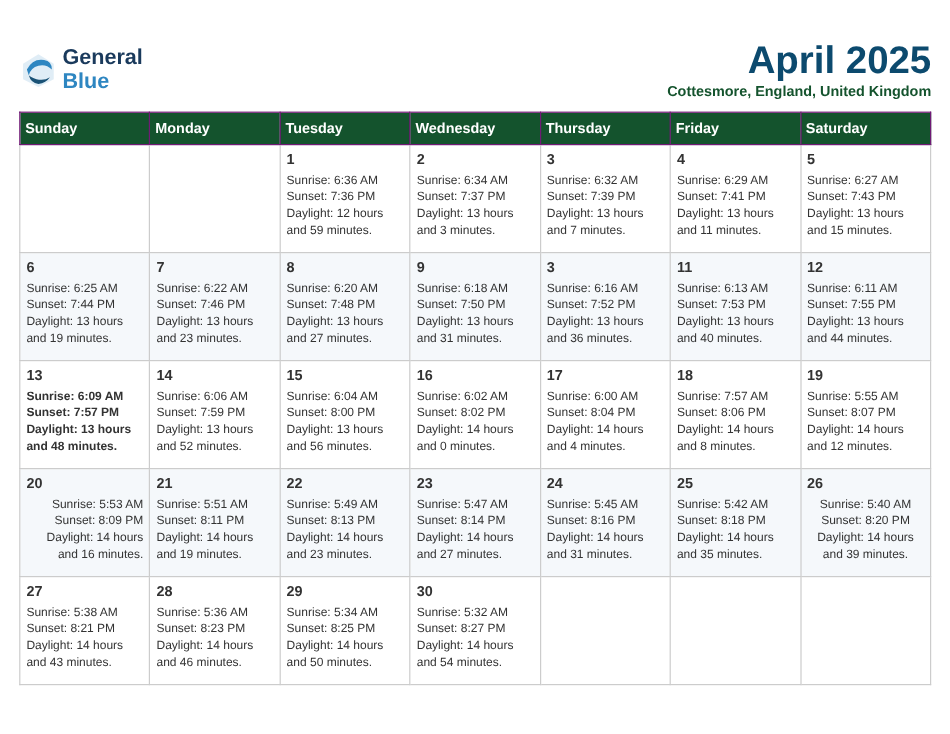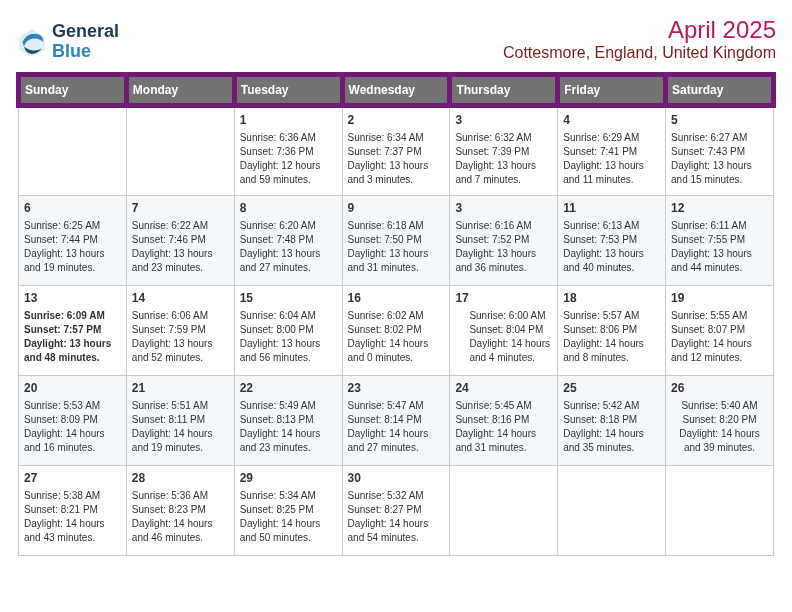--- a/index.html
+++ b/index.html
@@ -6,22 +6,23 @@
     body {
       font-family: Arial, sans-serif;
       background: #fff;
       width: 792px;
       min-height: 612px;
       padding: 16px;
     }
     .header {
       display: flex;
       justify-content: space-between;
-      align-items: flex-end;
+      align-items: center;
       margin-bottom: 10px;
+      margin-top: 16px;
     }
     .logo {
       display: flex;
       align-items: center;
       gap: 4px;
     }
     .logo-text {
       font-size: 18px;
       font-weight: bold;
       color: #1a3a5c;
@@ -31,41 +32,41 @@
       color: #2e86c1;
     }
     .logo-icon {
       width: 32px;
       height: 32px;
     }
     .title-block {
       text-align: right;
     }
     .title-block h1 {
-      font-size: 24px;
-      font-weight: normal;
-      color: #be185d;
+      font-size: 32px;
+      font-weight: bold;
+      color: #0c4a6e;
     }
     .title-block h2 {
-      font-size: 16px;
-      font-weight: normal;
-      color: #7f1d1d;
+      font-size: 12px;
+      font-weight: bold;
+      color: #14532d;
     }
     table {
       width: 100%;
       border-collapse: collapse;
       font-size: 11px;
     }
     thead th {
-      background-color: #737373;
+      background-color: #14532d;
       color: #fff;
       padding: 6px 4px;
       text-align: left;
       font-size: 12px;
-      border: 5px solid #701a75;
+      border: 1px solid #701a75;
     }
     tbody td {
       border: 1px solid #ccc;
       padding: 4px 5px;
       vertical-align: top;
       width: calc(100% / 7);
       height: 90px;
       color: #333;
       line-height: 1.4;
       background: #fff;
@@ -216,41 +217,41 @@
 Daylight: 13 hours and 56 minutes.</div>
         </td>
         <td>
           <span class="day-number">16</span>
           <div class="cell-info" style="white-space: pre-line;">Sunrise: 6:02 AM
 Sunset: 8:02 PM
 Daylight: 14 hours and 0 minutes.</div>
         </td>
         <td>
           <span class="day-number">17</span>
-          <div class="cell-info" style="white-space: pre-line; margin-left: 14px;">Sunrise: 6:00 AM
+          <div class="cell-info" style="white-space: pre-line;">Sunrise: 6:00 AM
 Sunset: 8:04 PM
 Daylight: 14 hours and 4 minutes.</div>
         </td>
         <td>
           <span class="day-number">18</span>
-          <div class="cell-info" style="white-space: pre-line;">Sunrise: 5:57 AM
+          <div class="cell-info" style="white-space: pre-line;">Sunrise: 7:57 AM
 Sunset: 8:06 PM
 Daylight: 14 hours and 8 minutes.</div>
         </td>
         <td>
           <span class="day-number">19</span>
           <div class="cell-info" style="white-space: pre-line;">Sunrise: 5:55 AM
 Sunset: 8:07 PM
 Daylight: 14 hours and 12 minutes.</div>
         </td>
       </tr>
       <tr>
         <td>
           <span class="day-number">20</span>
-          <div class="cell-info" style="white-space: pre-line;">Sunrise: 5:53 AM
+          <div class="cell-info" style="white-space: pre-line; text-align: right;">Sunrise: 5:53 AM
 Sunset: 8:09 PM
 Daylight: 14 hours and 16 minutes.</div>
         </td>
         <td>
           <span class="day-number">21</span>
           <div class="cell-info" style="white-space: pre-line;">Sunrise: 5:51 AM
 Sunset: 8:11 PM
 Daylight: 14 hours and 19 minutes.</div>
         </td>
         <td>

